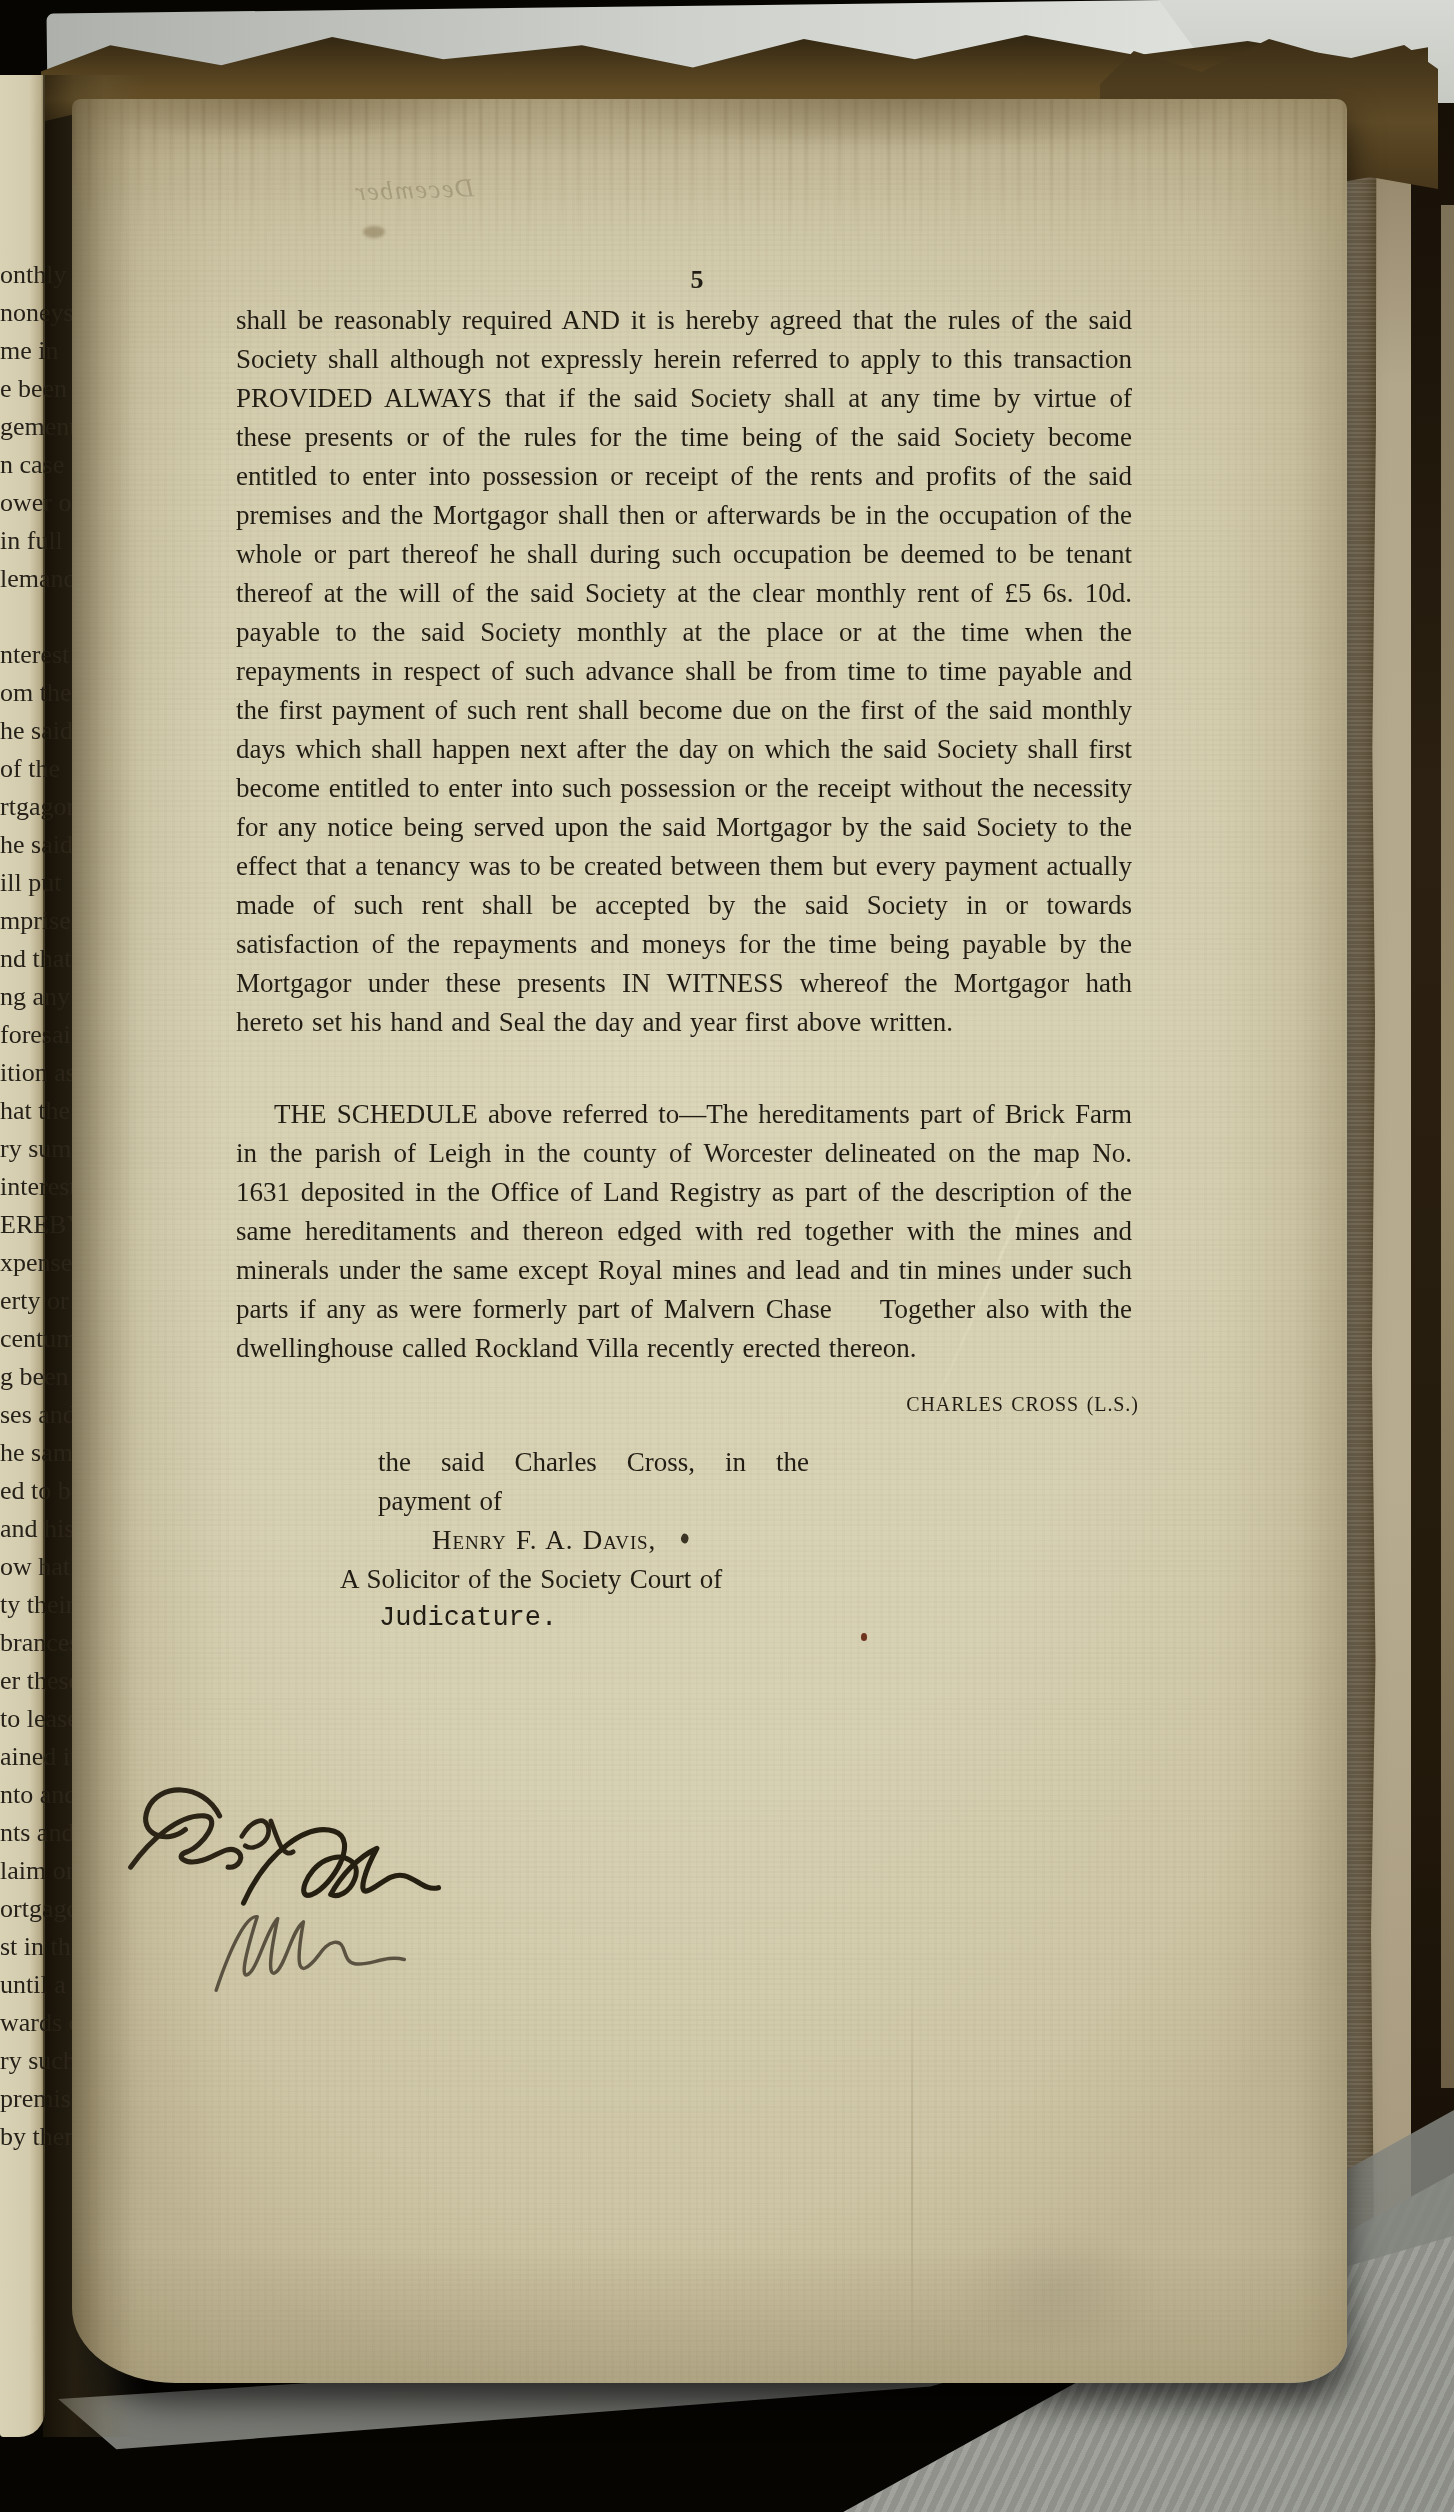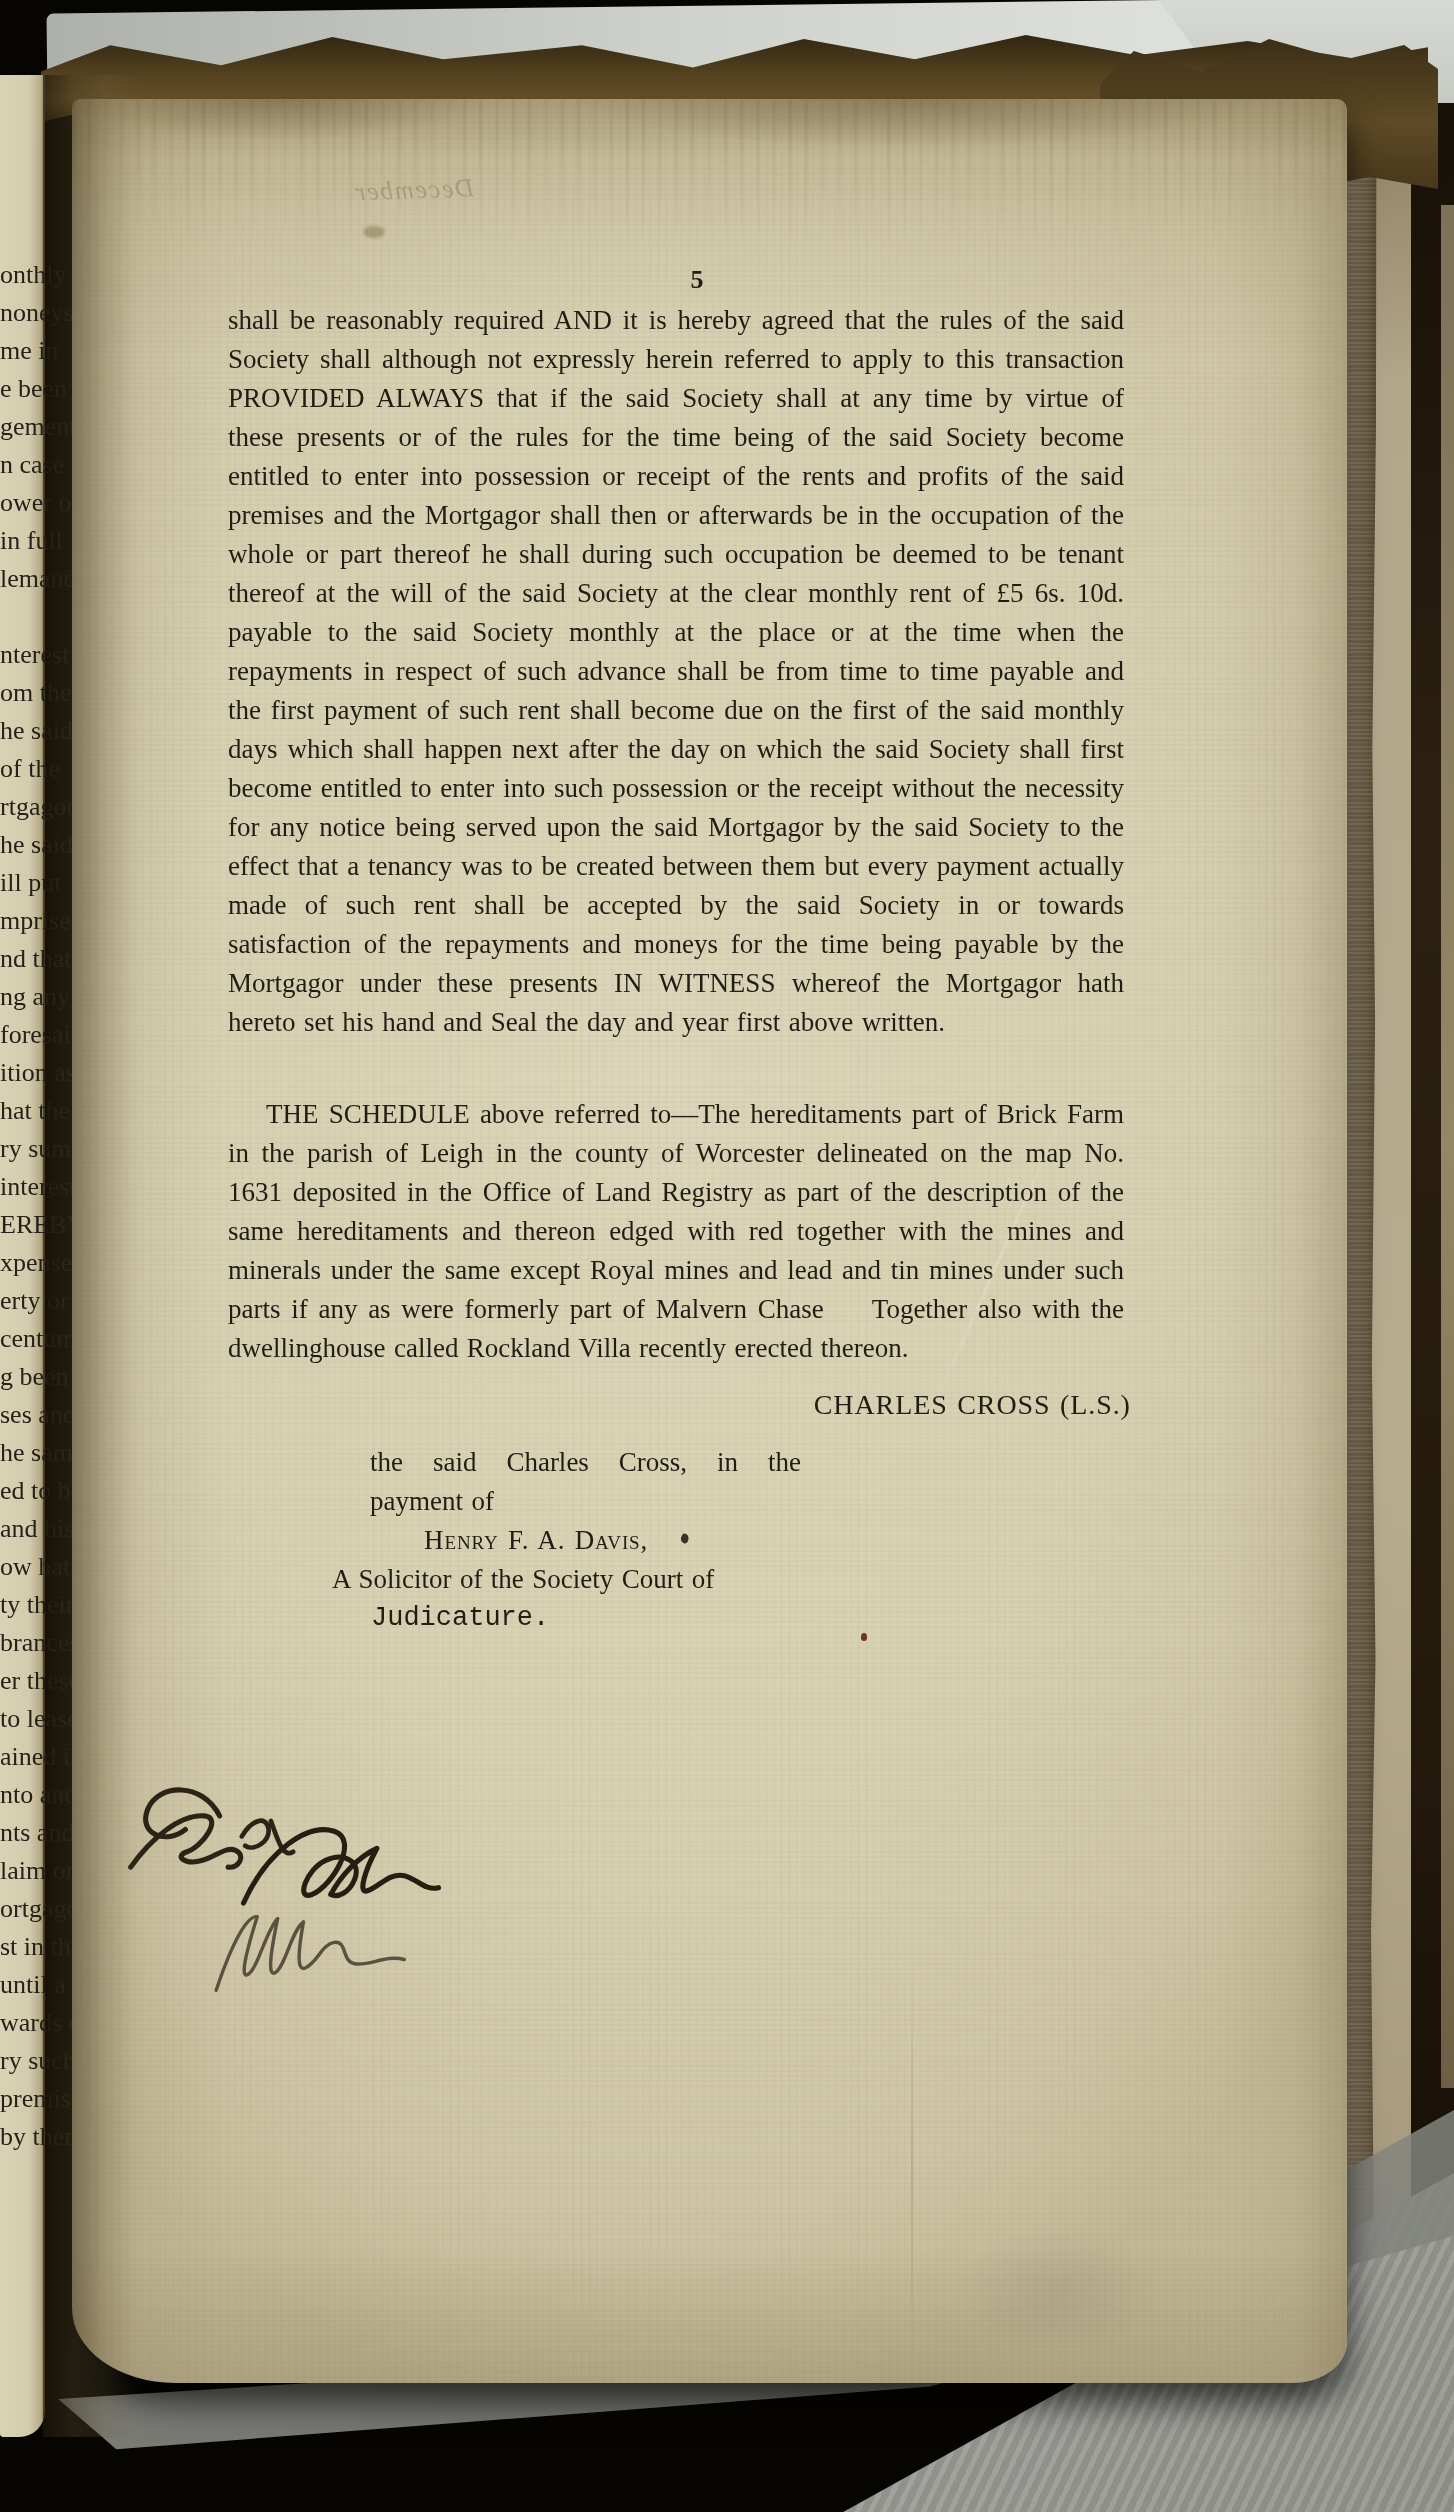--- a/index.html
+++ b/index.html
@@ -77,26 +77,26 @@
      background:repeating-linear-gradient(90deg,rgba(82,62,30,.28) 0 2.6px,transparent 2.6px 16.3px);
      -webkit-mask-image:linear-gradient(180deg,#000 20%,transparent);
      mask-image:linear-gradient(180deg,#000 20%,transparent);}
 
   .ghost{position:absolute;left:128px;top:79px;width:274px;font-size:26px;font-style:italic;
      color:rgba(108,97,70,.34);transform:scaleX(-1) rotate(2deg);letter-spacing:1.7px;}
 
   .pagenum{position:absolute;left:548px;top:166px;width:154px;text-align:center;
      font-size:26px;font-weight:bold;color:#221d14;}
 
-  .textcol{position:absolute;left:156px;top:202px;width:896px;
+  .textcol{position:absolute;left:164px;top:202px;width:896px;
      font-size:27px;line-height:39px;color:#211d14;text-align:justify;
      word-spacing:1.7px;}
   .para1{margin:0;}
   .para2{margin:53px 0 0 0;text-indent:38px;}
-  .sigline{margin:17px -6.8px 0 0;text-align:right;font-size:28px;letter-spacing:0.9px;}
+  .sigline{margin:17px -6.8px 0 0;text-align:right;font-size:20px;letter-spacing:0.9px;}
   .attest{margin:19px 0 0 104px;width:469px;}
   .attest .a-just{text-align:justify;text-align-last:justify;}
   .attest .ind1{margin-left:38px;}
   .attest .ind2{margin-left:92px;font-variant:small-caps;letter-spacing:0.9px;}
   .attest .ind3{margin-left:39px;font-family:Liberation Mono, monospace;}
 
   
   .mark-dot{position:absolute;border-radius:50%;}
   .crease1{position:absolute;left:924px;top:984px;width:2.6px;height:360px;
      background:linear-gradient(180deg,transparent,rgba(250,244,220,.5),transparent);

